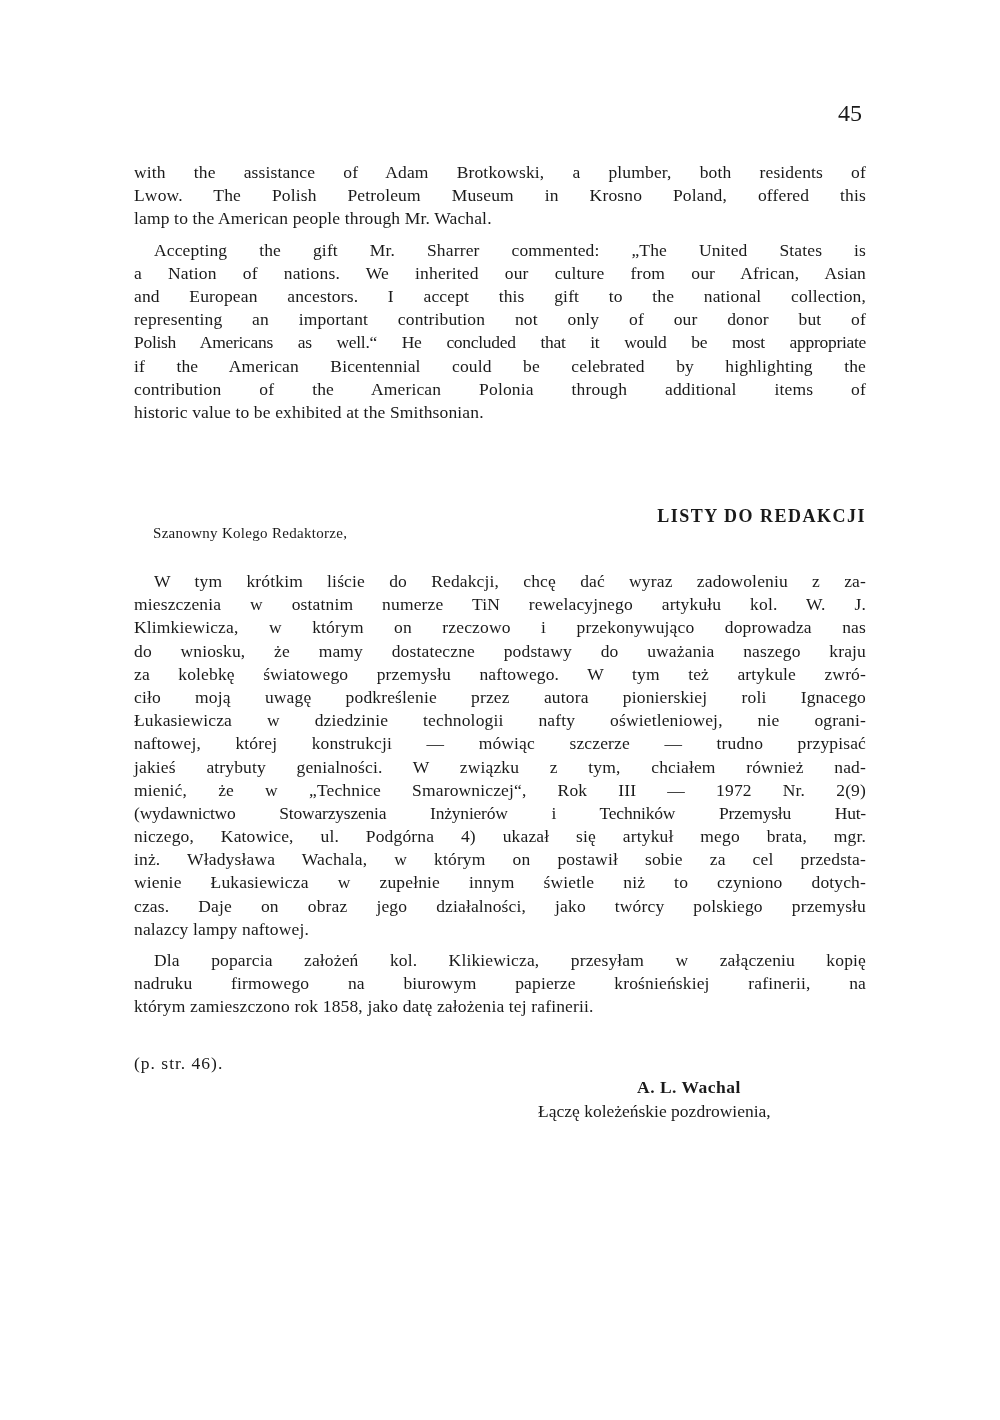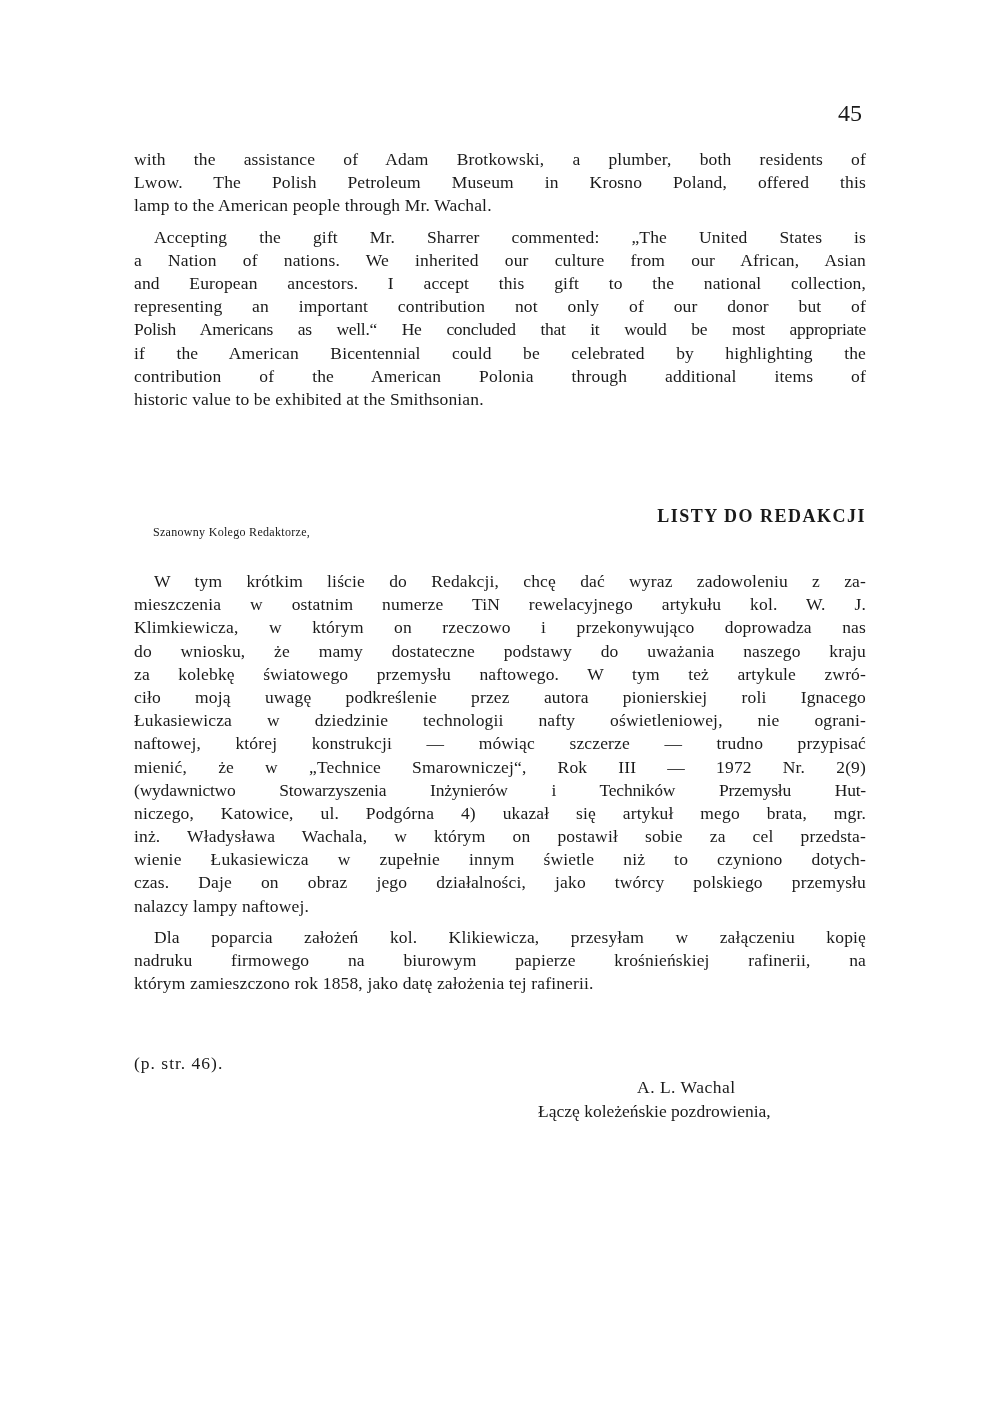--- a/index.html
+++ b/index.html
@@ -23,42 +23,42 @@
     .line.last { text-align-last: left; }
     .line.indent { padding-left: 20px; }
     .para-gap { height: 8px; }
     .heading {
       position: absolute; right: 134px; top: 506px;
       font-size: 18px; font-weight: bold; letter-spacing: 1.5px;
       font-family: "Liberation Serif", serif;
     }
     .salutation {
       position: absolute; left: 153px; top: 525px;
-      font-size: 12px; font-family: "Liberation Serif", serif; letter-spacing: 0.3px;
+      font-size: 15px; font-family: "Liberation Serif", serif; letter-spacing: 0.3px;
     }
     .footer-left {
       position: absolute; left: 134px; top: 1053px;
       font-size: 17.5px; font-family: "Liberation Serif", serif; letter-spacing: 1px;
     }
     .closing {
       position: absolute; left: 538px; top: 1053px;
       font-size: 17.5px; font-family: "Liberation Serif", serif; margin-top: 48px;
     }
     .signature {
       position: absolute; left: 637px; top: 1077px;
-      font-size: 17.5px; font-weight: normal; font-family: "Liberation Serif", serif; letter-spacing: 0.5px;
+      font-size: 17.5px; font-weight: bold; font-family: "Liberation Serif", serif; letter-spacing: 0.5px;
     }
   </style>
 </head>
 <body>
 
 <div>
   <div class="page-number">45</div>
 
-  <div class="block" style="top:148px;">
+  <div class="block" style="top:161px;">
     <div>
       <div class="line">with the assistance of Adam Brotkowski, a plumber, both residents of</div>
       <div class="line">Lwow. The Polish Petroleum Museum in Krosno Poland, offered this</div>
       <div class="line last">lamp to the American people through Mr. Wachal.</div>
     </div>
     <div class="para-gap"></div>
     <div>
       <div class="line indent">Accepting the gift Mr. Sharrer commented: „The United States is</div>
       <div class="line">a Nation of nations. We inherited our culture from our African, Asian</div>
       <div class="line">and European ancestors. I accept this gift to the national collection,</div>
@@ -76,20 +76,21 @@
   <div class="block" style="top:570px;">
     <div>
       <div class="line indent">W tym krótkim liście do Redakcji, chcę dać wyraz zadowoleniu z za-</div>
       <div class="line">mieszczenia w ostatnim numerze TiN rewelacyjnego artykułu kol. W. J.</div>
       <div class="line">Klimkiewicza, w którym on rzeczowo i przekonywująco doprowadza nas</div>
       <div class="line">do wniosku, że mamy dostateczne podstawy do uważania naszego kraju</div>
       <div class="line">za kolebkę światowego przemysłu naftowego. W tym też artykule zwró-</div>
       <div class="line">ciło moją uwagę podkreślenie przez autora pionierskiej roli Ignacego</div>
       <div class="line">Łukasiewicza w dziedzinie technologii nafty oświetleniowej, nie ograni-</div>
       <div class="line">naftowej, której konstrukcji — mówiąc szczerze — trudno przypisać</div>
+      <div class="line">jakieś atrybuty genialności. W związku z tym, chciałem również nad-</div>
       <div class="line">mienić, że w „Technice Smarowniczej“, Rok III — 1972 Nr. 2(9)</div>
       <div class="line" style="letter-spacing:-0.2px;">(wydawnictwo Stowarzyszenia Inżynierów i Techników Przemysłu Hut-</div>
       <div class="line">niczego, Katowice, ul. Podgórna 4) ukazał się artykuł mego brata, mgr.</div>
       <div class="line">inż. Władysława Wachala, w którym on postawił sobie za cel przedsta-</div>
       <div class="line">wienie Łukasiewicza w zupełnie innym świetle niż to czyniono dotych-</div>
       <div class="line">czas. Daje on obraz jego działalności, jako twórcy polskiego przemysłu</div>
       <div class="line last">nalazcy lampy naftowej.</div>
     </div>
     <div class="para-gap"></div>
     <div>

